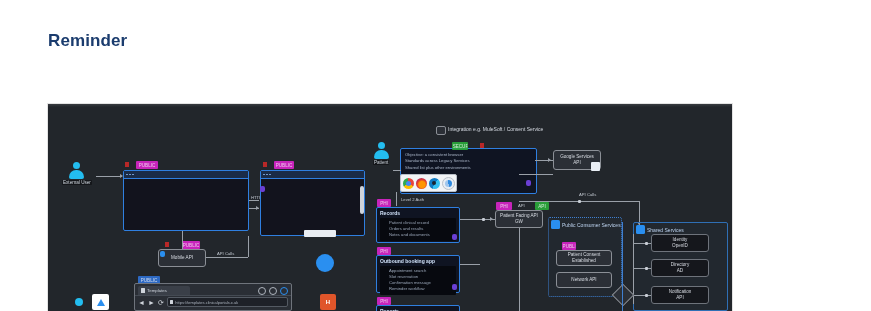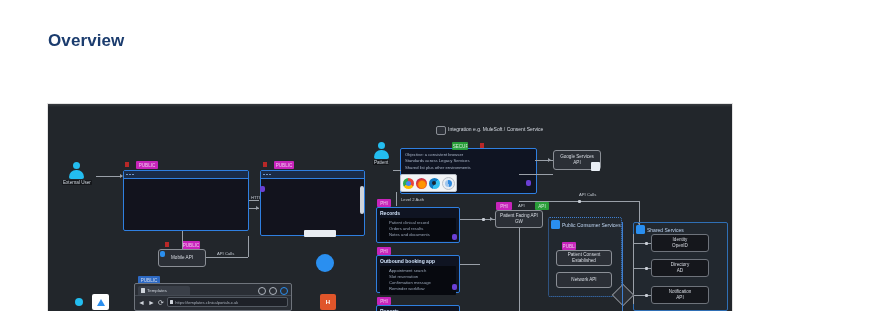--- a/index.html
+++ b/index.html
@@ -193,21 +193,21 @@
   }
   .notebox{
     position:absolute;border:1px solid #8b8f96;background:#2b2f36;border-radius:2px;
   }
 </style>
 </head>
 <body>
 
 <div class="page">
 
-  <div class="page-title">Overview</div>
+  <div class="page-title">Reminder</div>
 
   <div class="diagram">
 
     <div class="notebox dg" style="left:388px;top:22px;width:8px;height:7px;"></div>
     <div class="topnote" style="left:400px;top:22px;">Integration e.g. MuleSoft / Consent Service</div>
 
     <div class="actor" style="left:14px;top:58px;">
       <div class="head"></div>
       <div class="body"></div>
       <div class="nm">External User</div>

